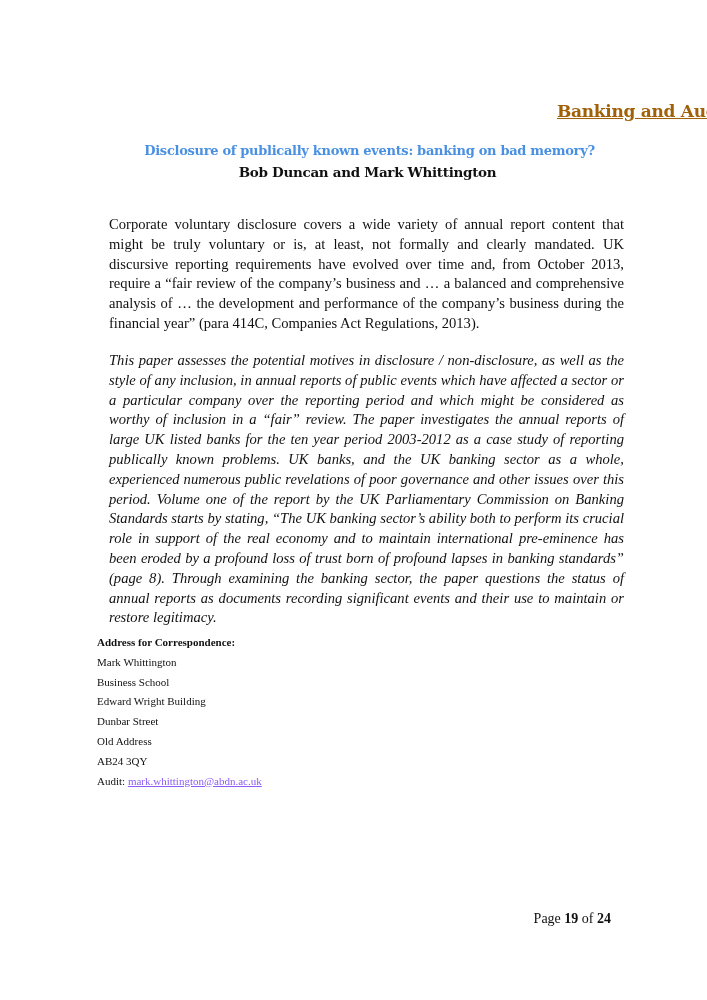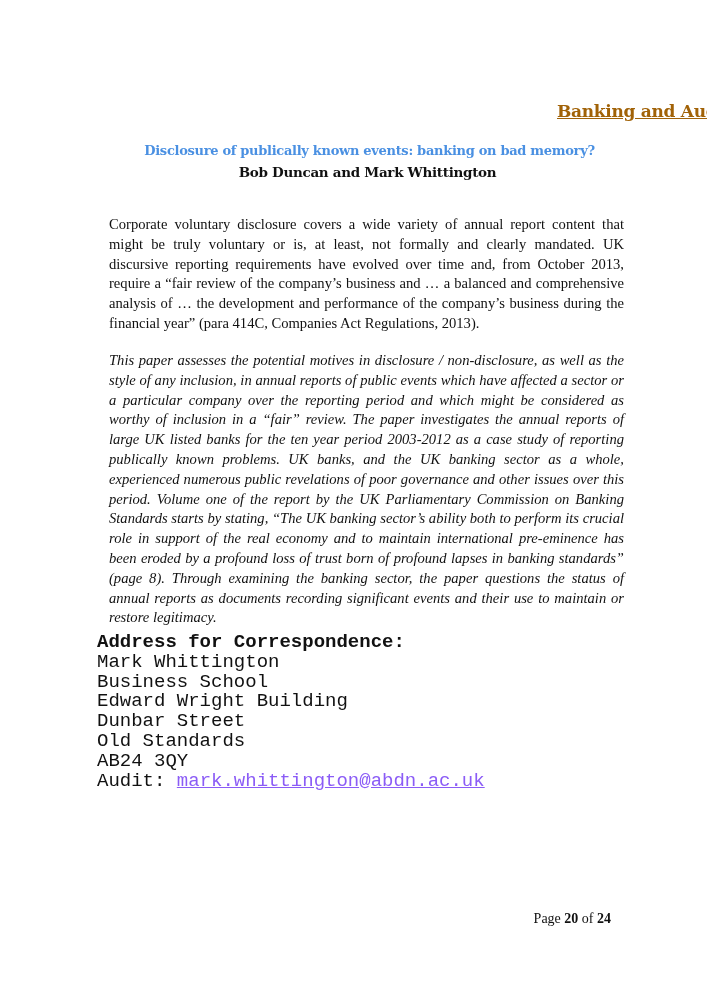--- a/index.html
+++ b/index.html
@@ -12,21 +12,21 @@
     .subtitle { position: absolute; top: 143px; left: 0; width: 707px; text-align: center;
       padding-left: 32px; box-sizing: border-box;
       font-size: 13px; font-weight: bold; color: #4a90e2; font-family: "DejaVu Serif", serif; letter-spacing: -0.3px; }
     .authors { position: absolute; top: 164px; left: 0; width: 707px; text-align: center;
       padding-left: 28px; box-sizing: border-box;
       font-size: 13.5px; font-weight: bold; color: #111; font-family: "DejaVu Serif", serif; letter-spacing: -0.3px; }
     .para { position: absolute; left: 97px; width: 515px; font-size: 14.6px; line-height: 19.8px;
       text-align: justify; margin: 12px; }
     .p1 { top: 203px; }
     .p2 { top: 339px; font-style: italic; }
-    .address { position: absolute; left: 97px; top: 633px; font-size: 19px; line-height: 19.8px; font-family: Liberation Mono, monospace; }
+    .address { position: absolute; left: 97px; top: 633px; font-size: 11px; line-height: 19.8px; }
     .address .heading { font-weight: bold; }
     .address a { color: #8b5cf6; text-decoration: underline; }
     .footer { position: absolute; top: 911px; right: 96px; font-size: 14px; }
     .footer b { font-weight: bold; }
   </style>
 </head>
 <body>
 
 <div class="page">
   <div class="title">Banking and Audit</div>
@@ -35,19 +35,19 @@
 
   <p class="para p1">Corporate voluntary disclosure covers a wide variety of annual report content that might be truly voluntary or is, at least, not formally and clearly mandated. UK discursive reporting requirements have evolved over time and, from October 2013, require a “fair review of the company’s business and … a balanced and comprehensive analysis of … the development and performance of the company’s business during the financial year” (para 414C, Companies Act Regulations, 2013).</p>
   <p class="para p2">This paper assesses the potential motives in disclosure / non-disclosure, as well as the style of any inclusion, in annual reports of public events which have affected a sector or a particular company over the reporting period and which might be considered as worthy of inclusion in a “fair” review.  The paper investigates the annual reports of large UK listed banks for the ten year period 2003-2012 as a case study of reporting publically known problems. UK banks, and the UK banking sector as a whole, experienced numerous public revelations of poor governance and other issues over this period. Volume one of the report by the UK Parliamentary Commission on Banking Standards starts by stating, “The UK banking sector’s ability both to perform its crucial role in support of the real economy and to maintain international pre-eminence has been eroded by a profound loss of trust born of profound lapses in banking standards” (page 8). Through examining the banking sector, the paper questions the status of annual reports as documents recording significant events and their use to maintain or restore legitimacy.</p>
 
   <div class="address">
     <div class="heading">Address for Correspondence:</div>
     <div>Mark Whittington</div>
     <div>Business School</div>
     <div>Edward Wright Building</div>
     <div>Dunbar Street</div>
-    <div>Old Standards</div>
+    <div>Old Address</div>
     <div>AB24 3QY</div>
     <div><span>Audit: </span><a title="mark.whittington@abdn.ac.uk">mark.whittington@abdn.ac.uk</a></div>
   </div>
 
-  <div class="footer"><span>Page </span><b>20</b><span> of </span><b>24</b></div>
+  <div class="footer"><span>Page </span><b>19</b><span> of </span><b>24</b></div>
 </div>
 
 </body></html>

